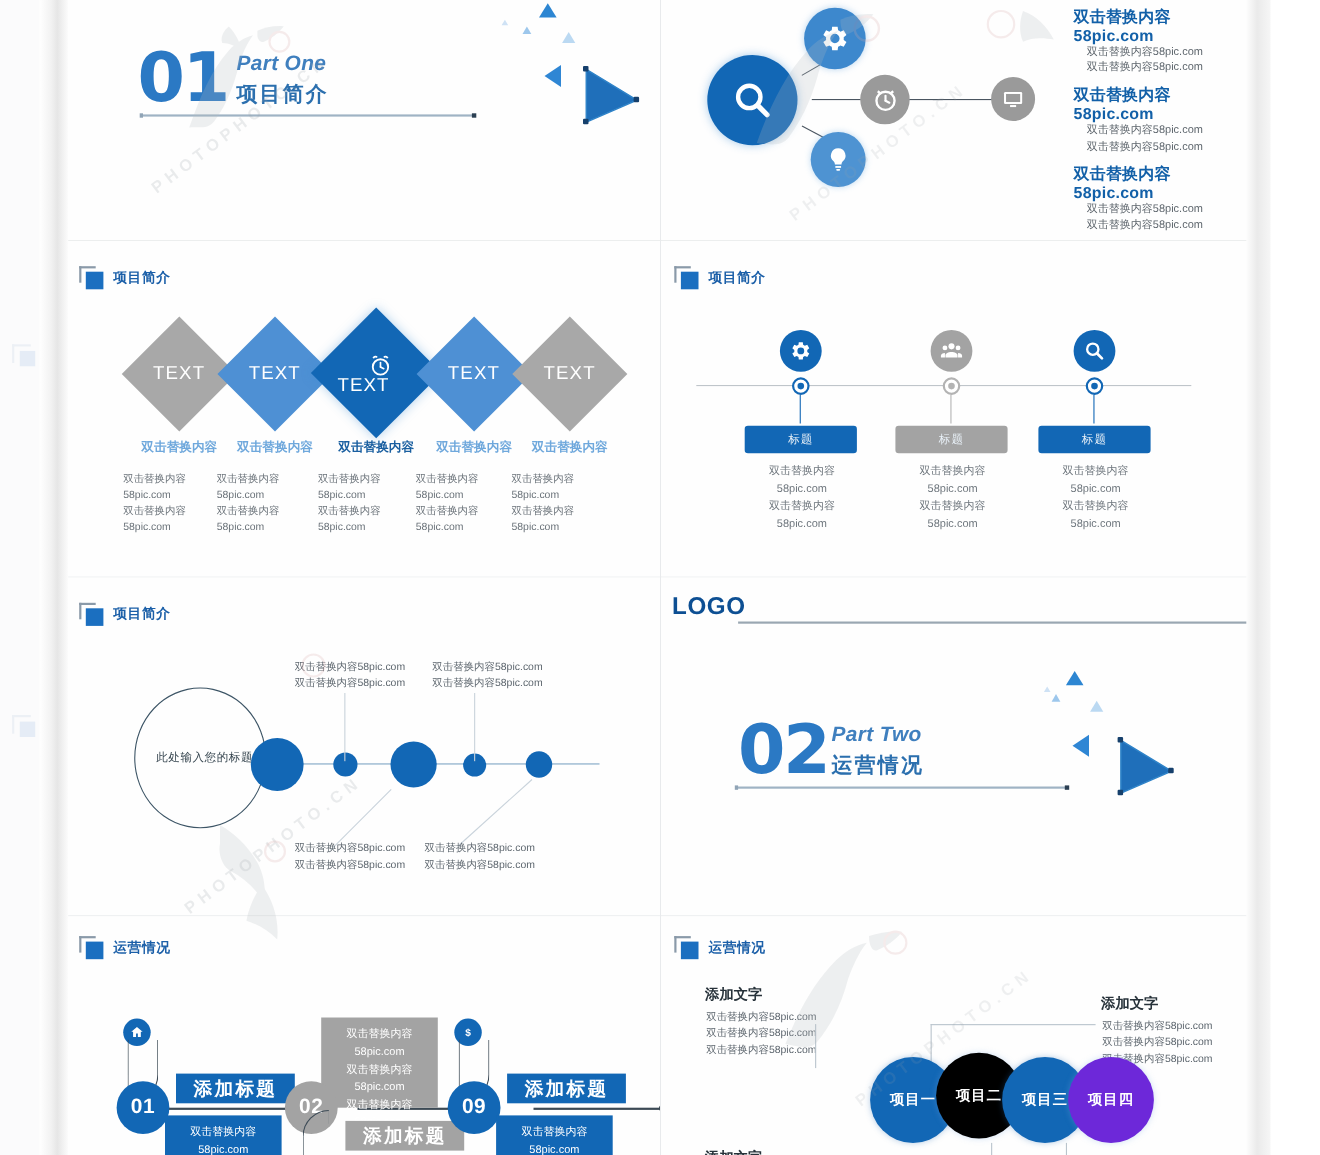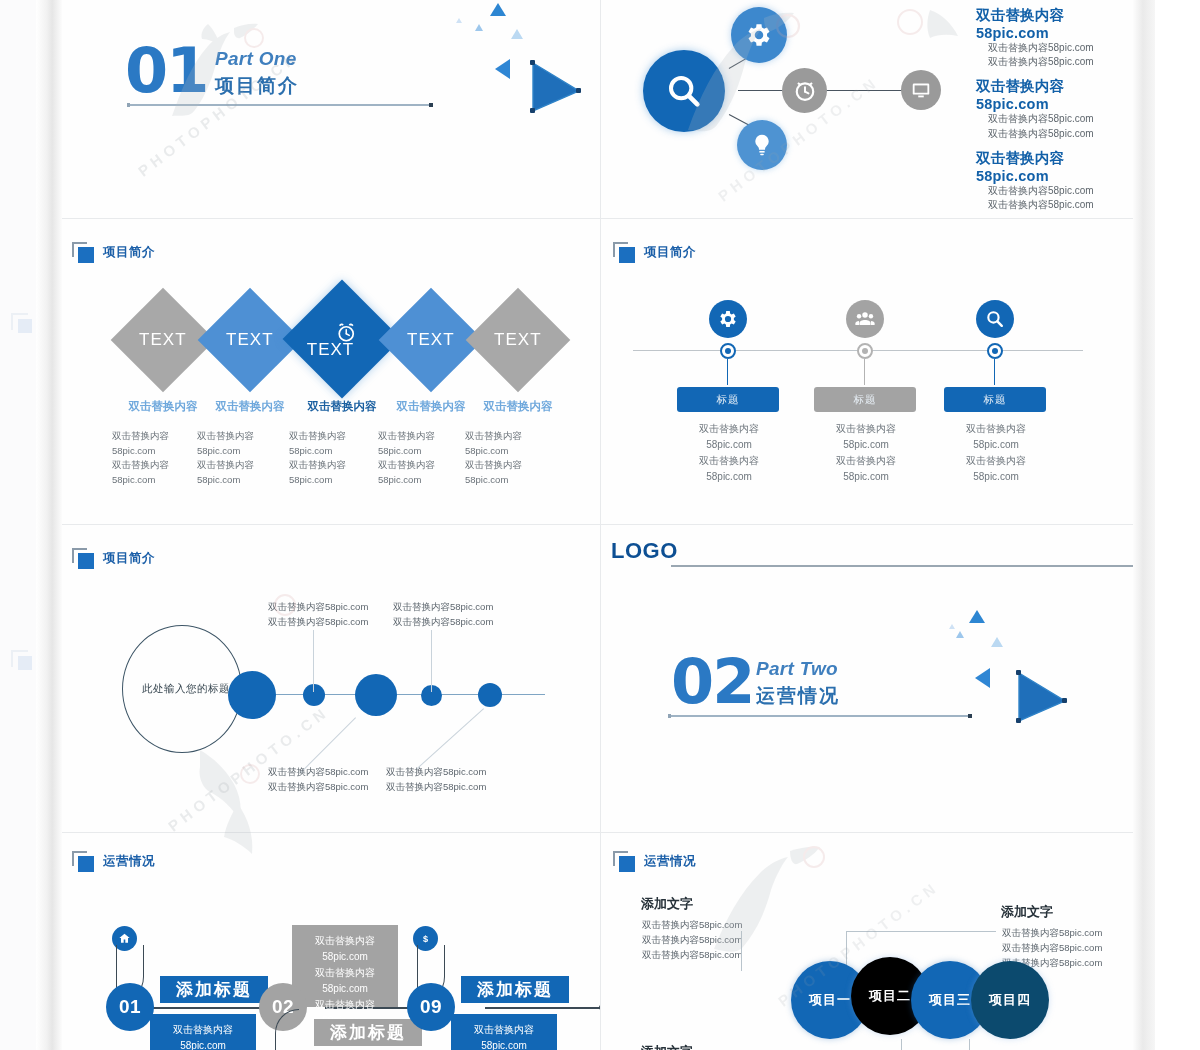--- a/index.html
+++ b/index.html
@@ -534,21 +534,21 @@
       </div>
 
       <div class="pc-conn" style="left:140px; top:98px; width:110px; height:40px; border-width:0 0 0 1px; border-left:1px solid #b9c4cc;"></div>
       <div class="pc-conn" style="left:245px; top:98px; width:150px; height:1px; border-width:1px 0 0 0;"></div>
       <div class="pc-conn" style="left:245px; top:98px; width:1px; height:40px; border-width:0 0 0 1px;"></div>
       <div class="pc-conn" style="left:394px; top:98px; width:1px; height:1px; border-width:0;"></div>
 
       <div class="pc" style="left:190px; top:128px; background:#1267b5; box-shadow:0 0 6px rgba(40,110,180,.35);">项目一</div>
       <div class="pc" style="left:250px; top:124px; background:#000000; box-shadow:0 0 6px rgba(120,170,225,.35);">项目二</div>
       <div class="pc" style="left:310px; top:128px; background:#1267b5; box-shadow:0 0 6px rgba(40,110,180,.35);">项目三</div>
-      <div class="pc" style="left:370px; top:128px; background:#0c4a6e; box-shadow:0 0 6px rgba(120,170,225,.35);">项目四</div>
+      <div class="pc" style="left:370px; top:128px; background:#6d28d9; box-shadow:0 0 6px rgba(120,170,225,.35);">项目四</div>
 
       <div class="pc-conn" style="left:300px; top:206px; width:1px; height:11px; border-width:0 0 0 1px;"></div>
       <div class="pc-conn" style="left:368px; top:206px; width:1px; height:11px; border-width:0 0 0 1px;"></div>
 
       <div class="pc-head" style="left:40px; top:210px; color:#27323a;">添加文字</div>
     </div>
 
   </div>
 
   <div class="wm wm-rot" style="left:120px; top:105px;">PHOTOPHOTO.CN</div>

